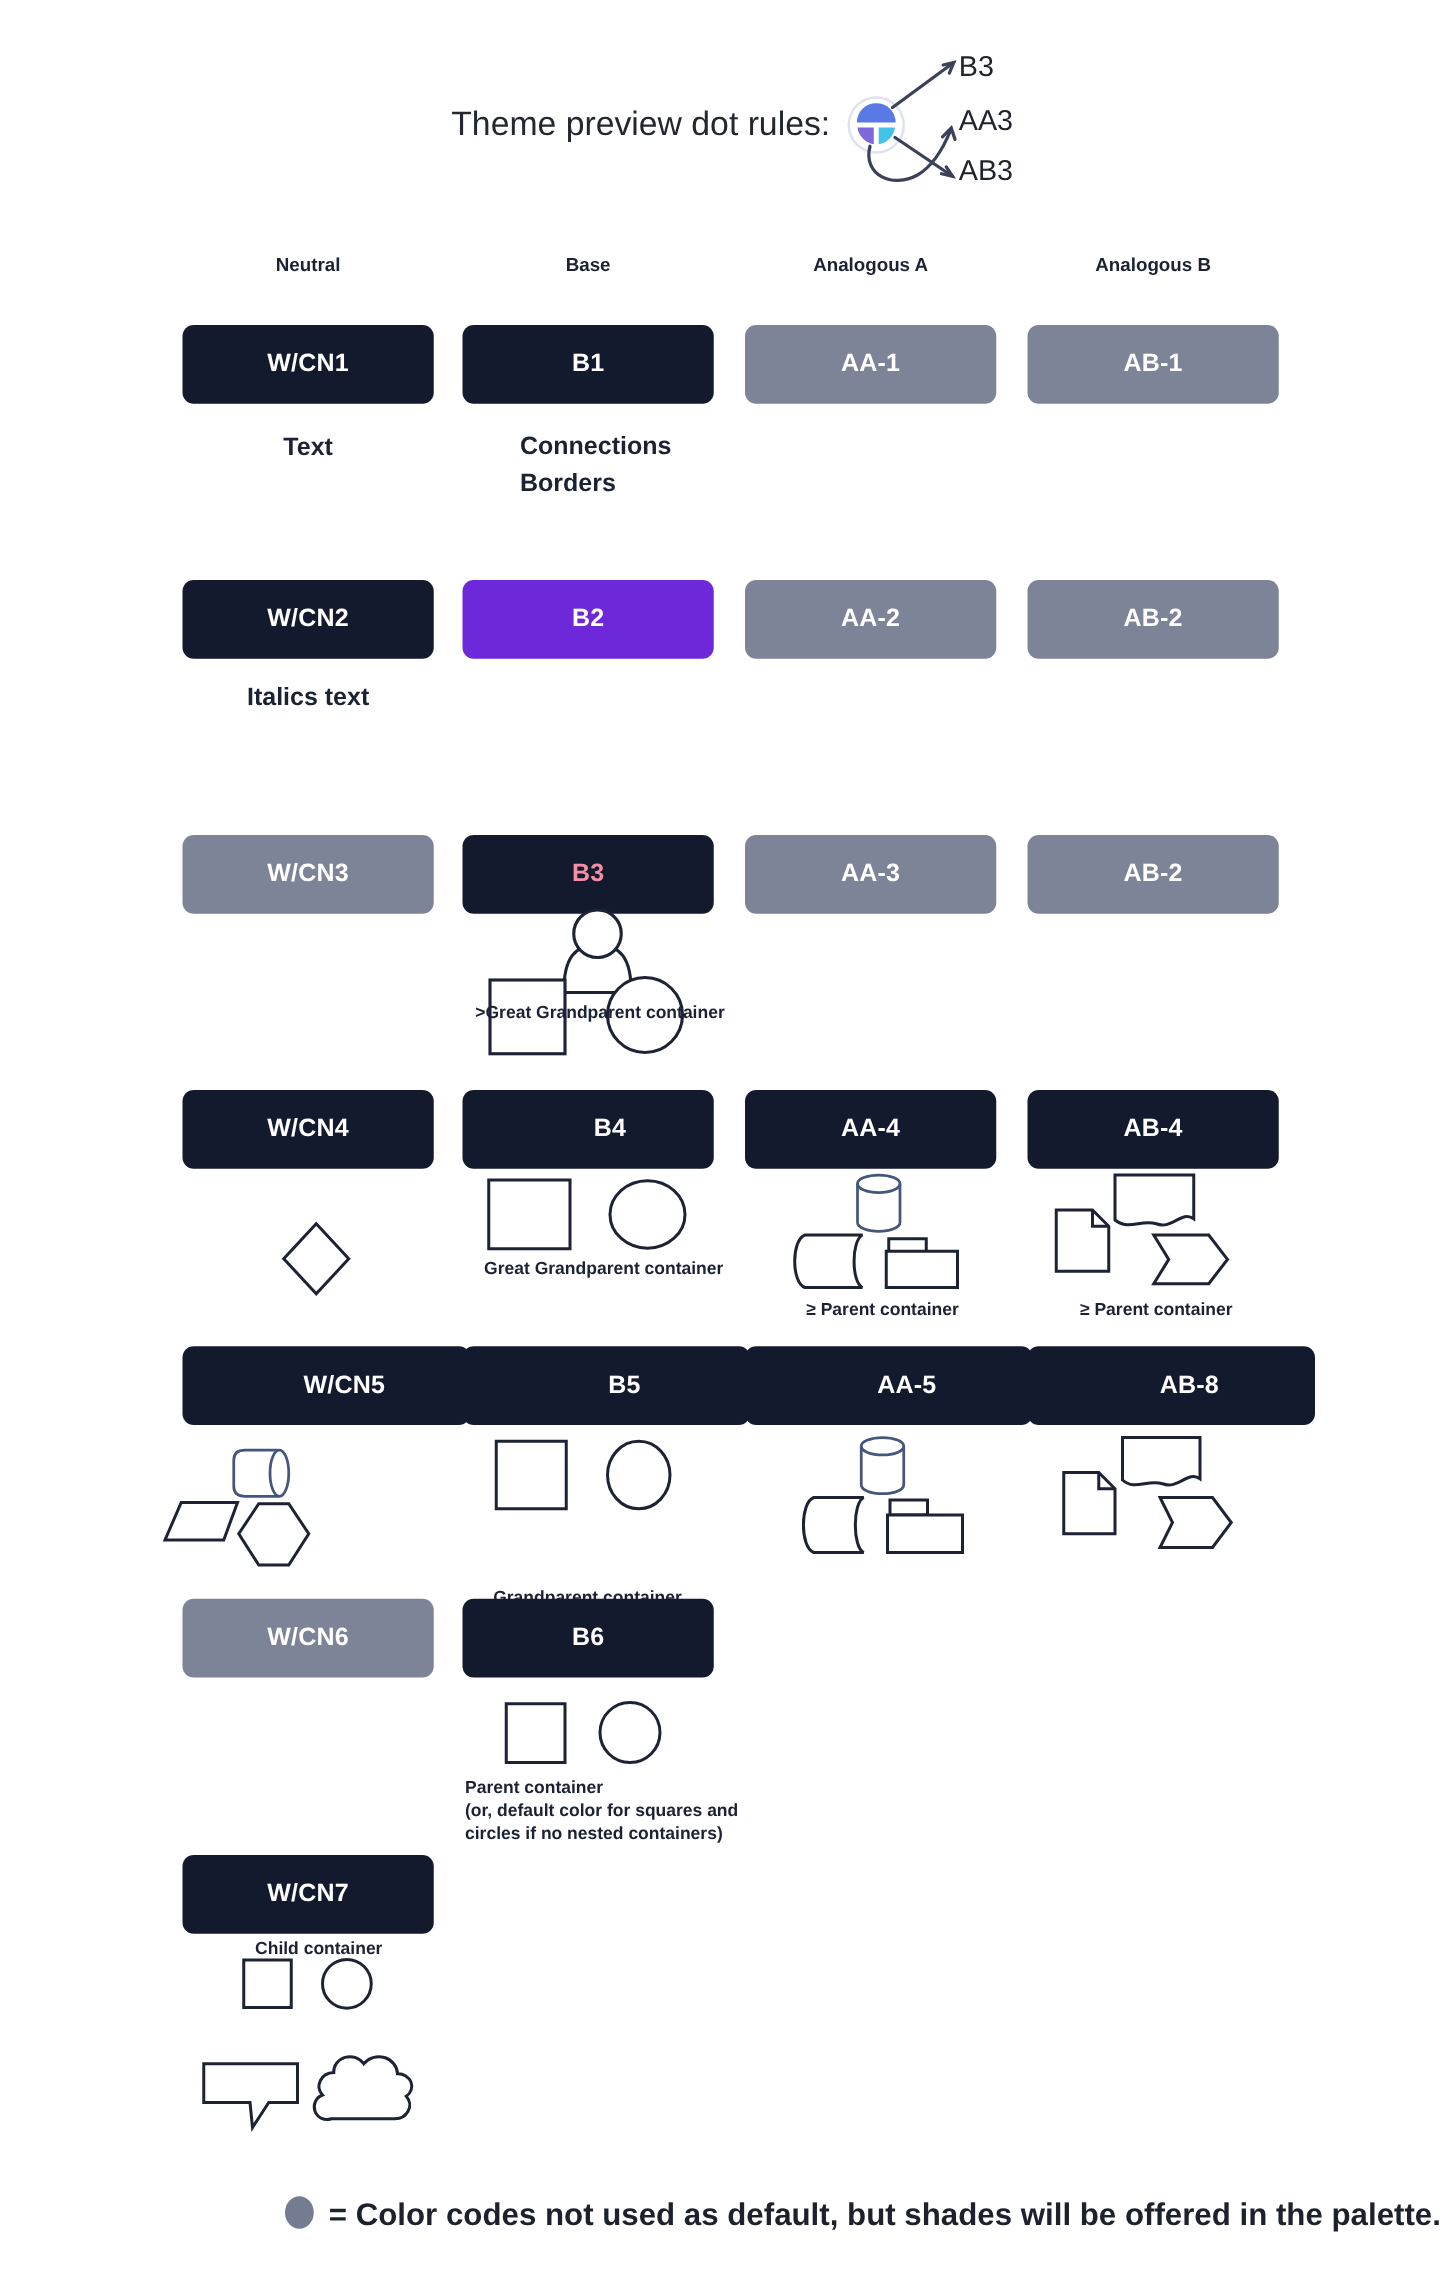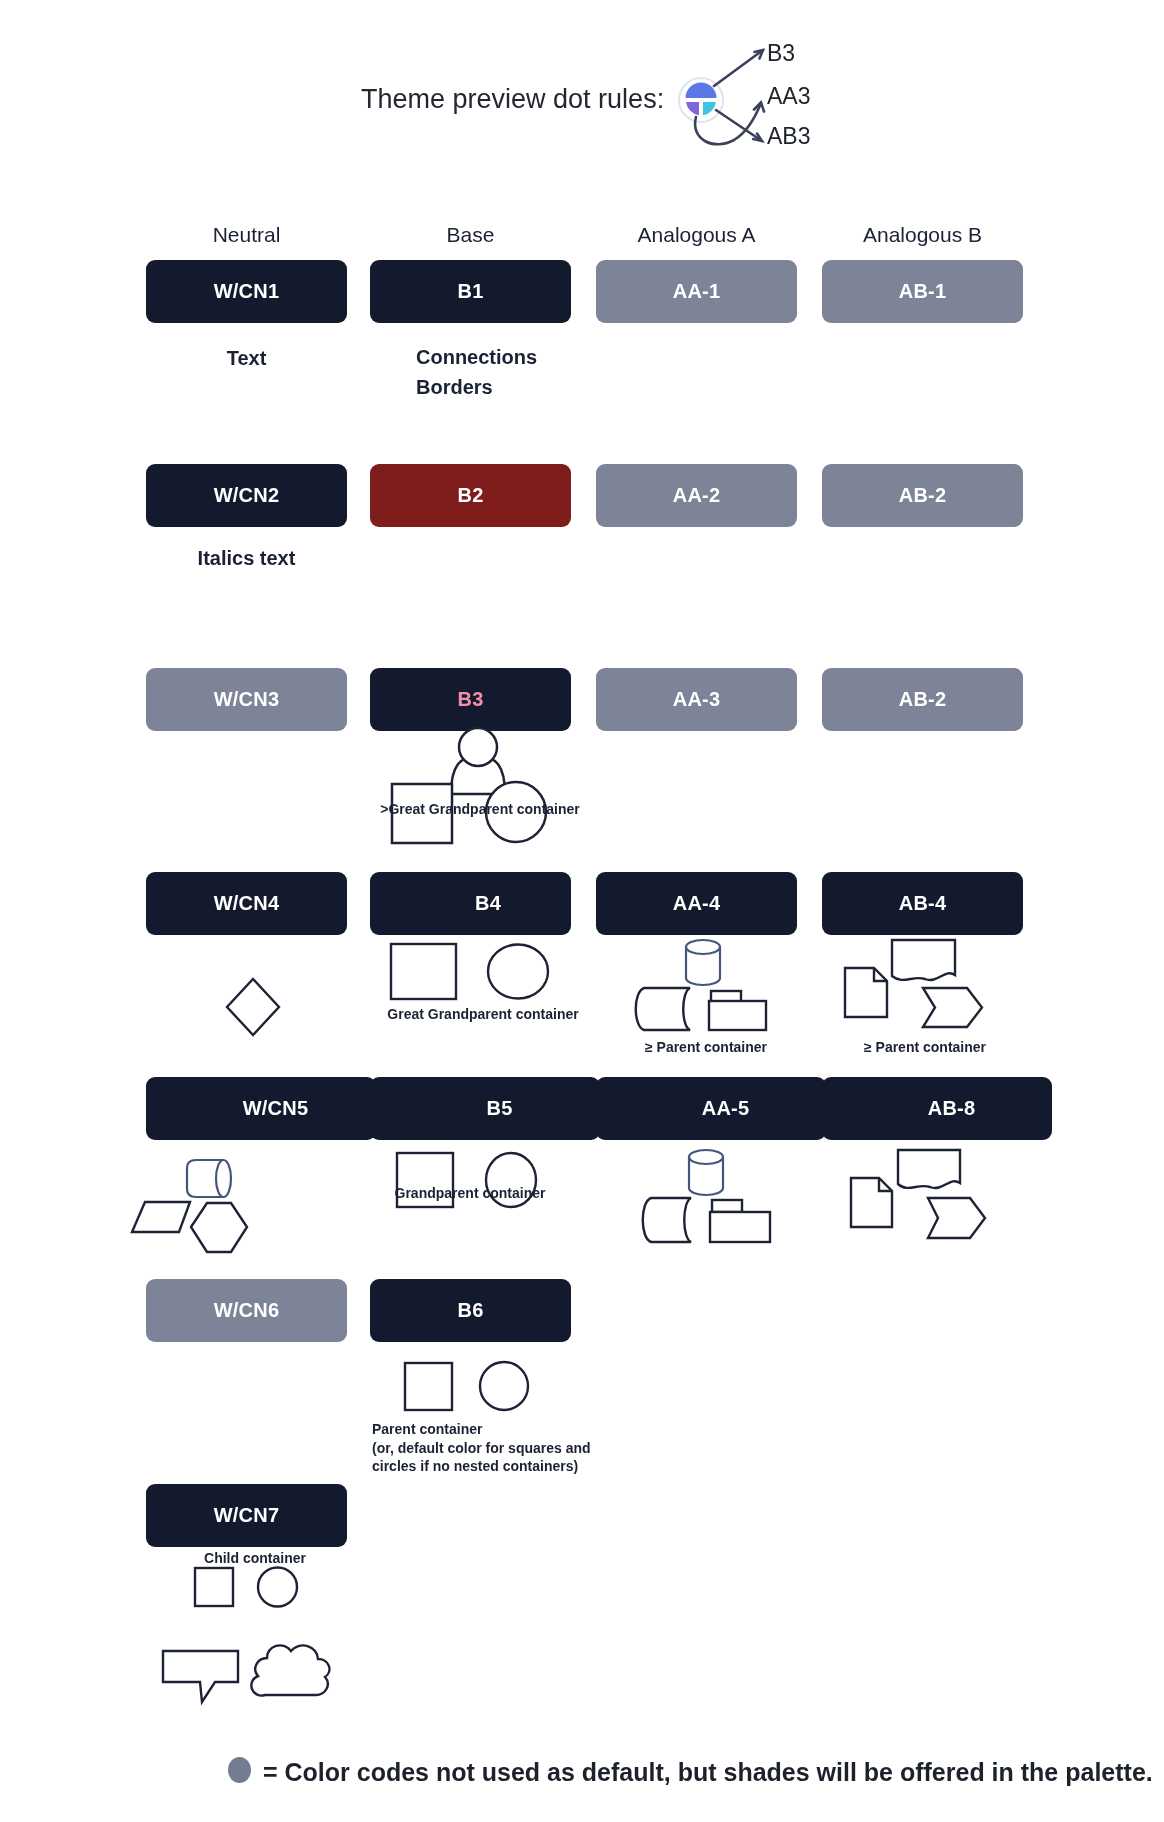--- a/index.html
+++ b/index.html
@@ -6,21 +6,21 @@
   #app{position:relative;width:1164px;height:1822px;background:#ffffff;overflow:hidden;
        font-family:"Liberation Sans", sans-serif;color:#1c2230;}
   .abs{position:absolute;}
   
   .title{left:361px;top:84px;font-size:27px;font-weight:400;color:#23272f;white-space:nowrap;}
   .dot-label{font-size:23px;font-weight:400;color:#20242c;white-space:nowrap;}
   
   .c1{left:146px;} .c2{left:370px;} .c3{left:596px;} .c4{left:822px;}
   .r1{top:260px;} .r2{top:464px;} .r3{top:668px;} .r4{top:872px;}
   .r5{top:1077px;padding-left:29px;} .r6{top:1279px;} .r7{top:1484px;}
-  .col-header{width:201px;top:223px;text-align:center;font-size:21px;font-weight:400;color:#1b2233;}
+  .col-header{width:201px;top:204px;text-align:center;font-size:15px;font-weight:700;color:#1b2233;}
   .swatch{width:201px;height:63px;border-radius:9px;display:flex;align-items:center;justify-content:center;}
   .swatch span{font-size:20px;font-weight:700;letter-spacing:.2px;}
   
   .cap{font-weight:700;color:#1b2233;white-space:pre-line;}
   .cap-lg{font-size:20px;line-height:30px;}
   .cap-sm{font-size:14px;line-height:18.5px;}
   .ctr{text-align:center;}
   
   .legend-dot{width:23px;height:26px;border-radius:50%;}
   .legend-text{font-size:25px;font-weight:700;color:#1c212b;white-space:nowrap;}
@@ -69,21 +69,21 @@
     <span style="color: rgb(255, 255, 255);">AB-1</span>
     </div>
 
   <div class="abs cap cap-lg ctr" style="left:146px;width:201px;top:343px;">Text</div>
   <div class="abs cap cap-lg" style="left:416px;top:342px;">Connections
 Borders</div>
 
   <div class="abs swatch c1 r2" style="background-color: rgb(19, 26, 46);">
     <span style="color: rgb(255, 255, 255);">W/CN2</span>
     </div>
-  <div class="abs swatch c2 r2" style="background-color: #7f1d1d; text-align: right;">
+  <div class="abs swatch c2 r2" style="background-color: #6d28d9; text-align: right;">
     <span style="color: rgb(255, 255, 255);">B2</span>
     </div>
   <div class="abs swatch c3 r2" style="background-color: rgb(125, 132, 151);">
     <span style="color: rgb(255, 255, 255);">AA-2</span>
     </div>
   <div class="abs swatch c4 r2" style="background-color: rgb(125, 132, 151);">
     <span style="color: rgb(255, 255, 255);">AB-2</span>
     </div>
 
   <div class="abs cap cap-lg ctr" style="left:146px;width:201px;top:543px;">Italics text</div>
@@ -182,21 +182,21 @@
       <polygon points="66,81 82,57 106,57 122,81 106,106 82,106"></polygon>
     </g>
   </svg>
 
   <svg class="abs" style="left: 390px; top: 1148px; color: rgb(29, 35, 53);" width="170" height="65" viewBox="0 0 170 65">
     <g fill="#ffffff" stroke="currentColor" stroke-width="2.4">
       <rect x="7" y="5" width="56" height="54"></rect>
       <ellipse cx="121" cy="32" rx="25" ry="27"></ellipse>
     </g>
   </svg>
-  <div class="abs cap cap-sm ctr" style="left:320px;width:300px;top:1184px;">Grandparent container</div>
+  <div class="abs cap cap-sm ctr" style="left:320px;width:300px;top:1268px;">Grandparent container</div>
 
   <svg class="abs" style="left:632px;top:1142px;" width="160" height="105" viewBox="0 0 160 105">
     <g fill="#ffffff" stroke="currentColor" stroke-width="2.2" style="color: rgb(69, 86, 124);">
       <path d="M57,15 A17,7 0 0 1 91,15 L91,46 A17,7 0 0 1 57,46 Z"></path>
       <path d="M57,15 A17,7 0 0 0 91,15" fill="none"></path>
     </g>
     <g fill="#ffffff" stroke="currentColor" stroke-width="2.4" style="color: rgb(29, 35, 53);">
       <path d="M19,56 L59,56 C50,60 50,96 59,100 L19,100 C8,96 8,60 19,56 Z"></path>
       <rect x="80" y="58" width="30" height="12"></rect>
       <rect x="78" y="70" width="60" height="30"></rect>

